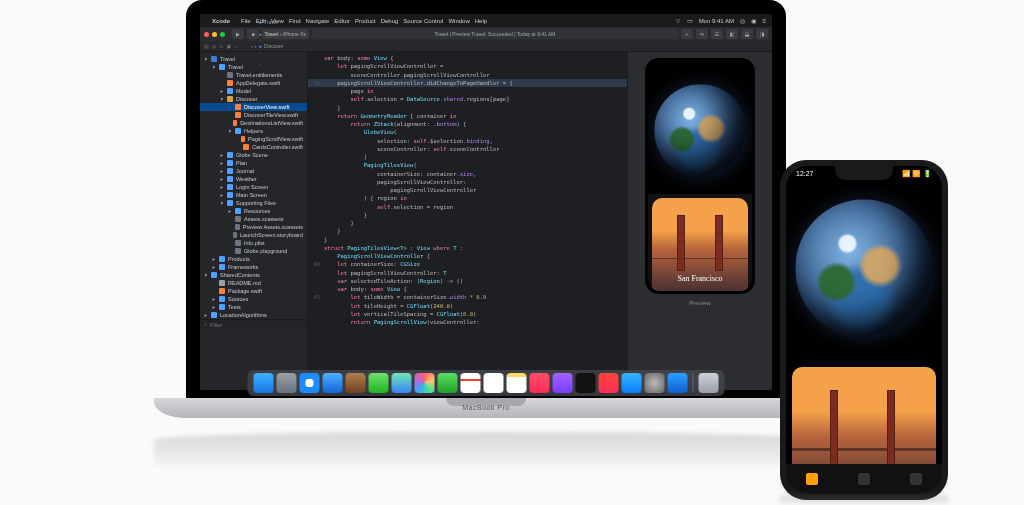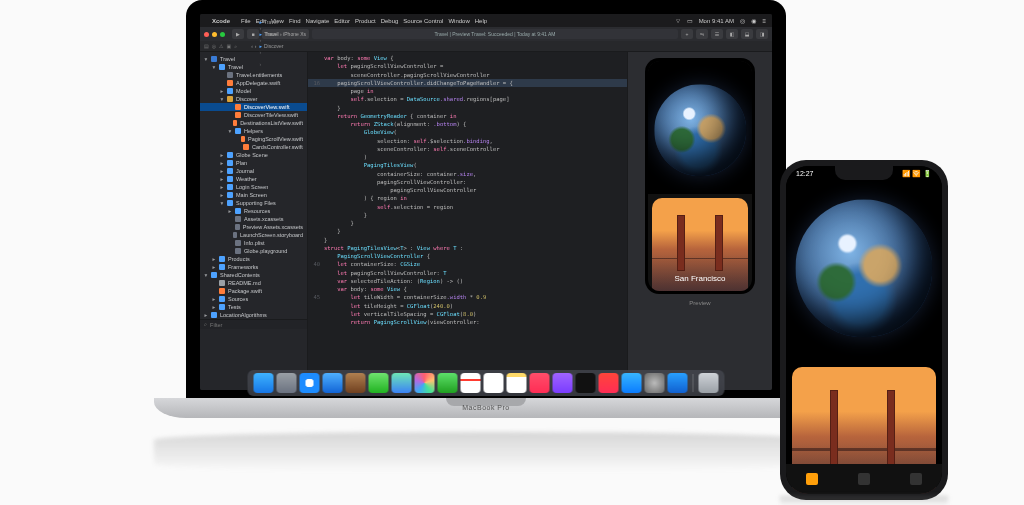--- a/index.html
+++ b/index.html
@@ -165,21 +165,21 @@
     position:absolute; top:0; left:50%; transform:translateX(-50%);
     width:58px; height:14px; background:#1a1a1c; border-radius:0 0 10px 10px; z-index:5;
   }
   .ph-status{
     position:absolute; top:4px; left:0; right:0; height:12px;
     display:flex; justify-content:space-between; padding:0 10px;
     font-size:7px; color:#fff; z-index:4;
   }
 
   
-  .app-content { position:absolute; inset:0; display:flex; flex-direction:column; }
+  .app-content { position:absolute; inset:0; display:flex; flex-direction:column;font-family:Liberation Serif, serif; }
   .globe-area {
     flex: 0 0 58%; position:relative; overflow:hidden;
     background:
       radial-gradient(circle at 70% 62%, rgba(255,245,210,.9) 0 2%, transparent 3%),
       #000;
   }
   .globe {
     position:absolute; left:50%; top:52%; transform:translate(-50%,-50%);
     width:88%; aspect-ratio:1; border-radius:50%;
     background:

